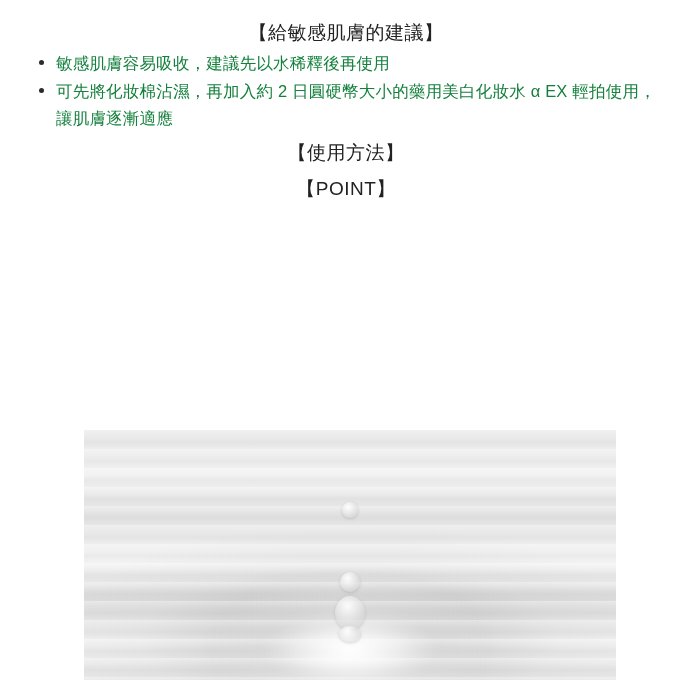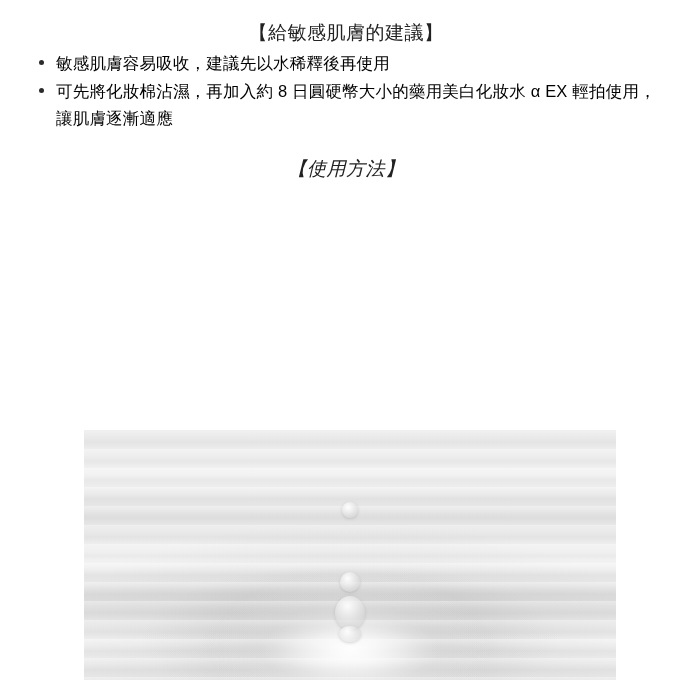--- a/index.html
+++ b/index.html
@@ -27,34 +27,33 @@
   .section-title {
     text-align: center;
     font-size: 19px;
     line-height: 1.6;
     font-weight: 400;
     letter-spacing: 0.5px;
     color: #222222;
     margin: 0 0 2px 0;
   }
   .section.gap-before {
-    margin-top: 22px;
-    font-style: italic;
+    margin-top: 6px;
   }
   ul.bullets {
     list-style: none;
     margin: 0;
     padding: 0;
   }
   ul.bullets li {
     position: relative;
     padding-left: 26px;
     font-size: 16.5px;
     line-height: 1.62;
-    color: #000000;
+    color: #15803d;
     margin: 0 0 1px 0;
     letter-spacing: 0.2px;
   }
   ul.bullets li::before {
     content: "";
     position: absolute;
     left: 9px;
     top: 10px;
     width: 5px;
     height: 5px;
@@ -116,29 +115,30 @@
 </style>
 </head>
 <body>
 
 <div class="page">
 
   <div class="section">
     <div class="section-title">【給敏感肌膚的建議】</div>
     <ul class="bullets">
       <li>敏感肌膚容易吸收，建議先以水稀釋後再使用</li>
-      <li>可先將化妝棉沾濕，再加入約 8 日圓硬幣大小的藥用美白化妝水 α EX 輕拍使用，讓肌膚逐漸適應</li>
+      <li>可先將化妝棉沾濕，再加入約 2 日圓硬幣大小的藥用美白化妝水 α EX 輕拍使用，讓肌膚逐漸適應</li>
     </ul>
   </div>
 
   <div class="section gap-before">
     <div class="section-title">【使用方法】</div>
   </div>
 
   <div class="section gap-before">
+    <div class="section-title">【POINT】</div>
     <ul class="bullets">
     </ul>
   </div>
 
   <div class="image-wrap">
     <div class="ripple-img"></div>
     <div class="droplet d1"></div>
     <div class="droplet d2"></div>
     <div class="droplet d4"></div>
     <div class="droplet d3"></div>

